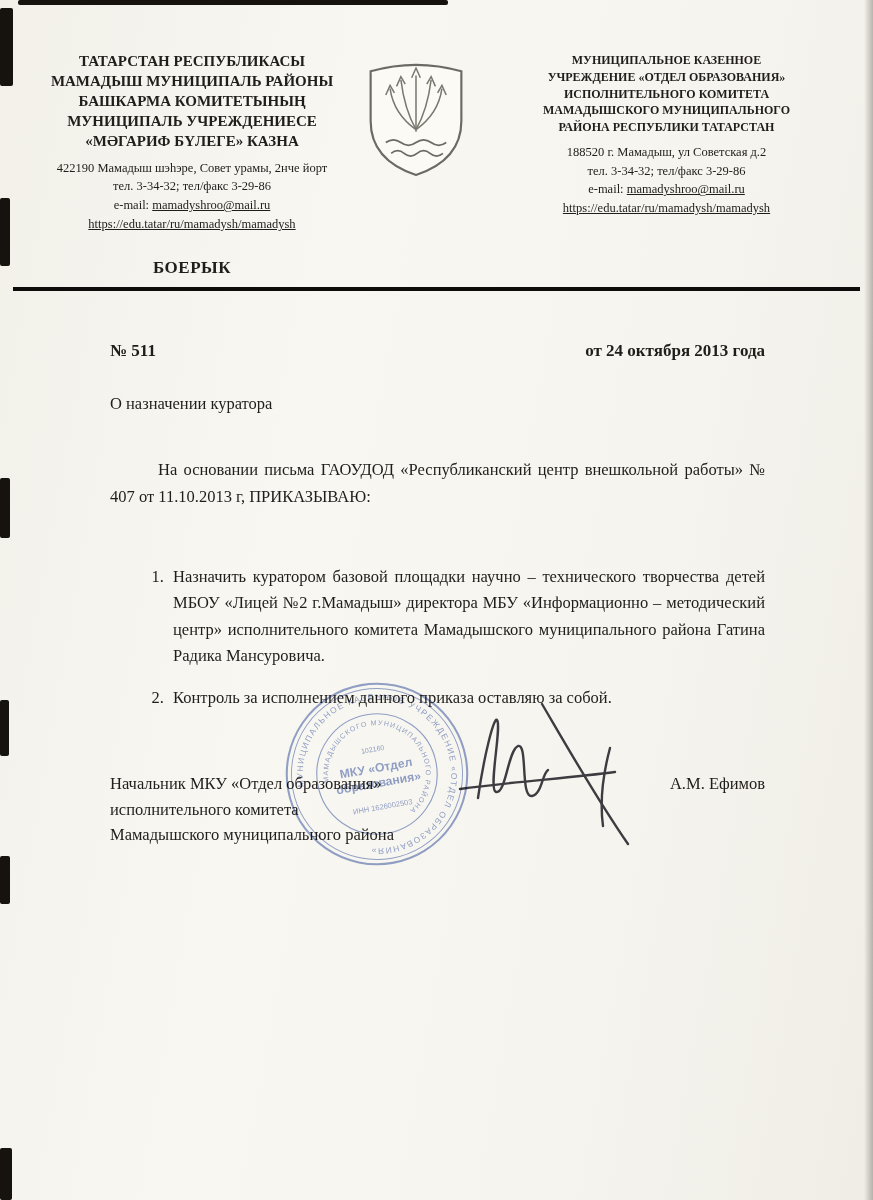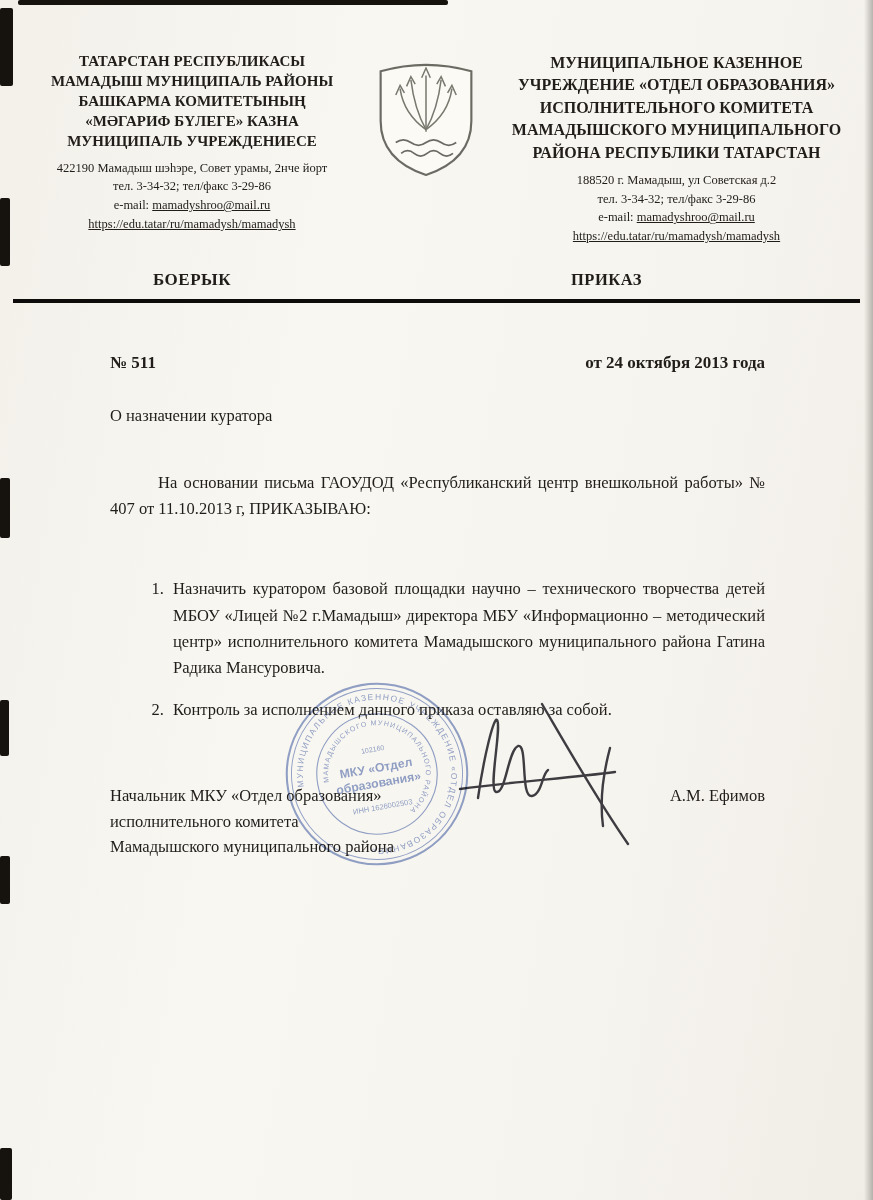--- a/index.html
+++ b/index.html
@@ -5,24 +5,24 @@
   html,body{margin:0;padding:0;}
   body{background:#c9c6c0;font-family:"Liberation Serif",serif;}
   .page{position:relative;width:873px;height:1200px;margin:0 auto;overflow:hidden;
         background:linear-gradient(100deg,#f2f0e9 0%,#f8f7f2 35%,#f6f4ee 70%,#efede6 100%);
         color:#201d1a;}
   
   .art{position:absolute;background:#16120d;border-radius:2px;}
   .edge-right{position:absolute;right:0;top:0;width:9px;height:1200px;
         background:linear-gradient(to right,rgba(0,0,0,0),rgba(70,66,60,.35));}
   
-  .letterhead{display:grid;grid-template-columns:328px 108px 1fr;column-gap:16px;
+  .letterhead{display:grid;grid-template-columns:328px 108px 1fr;column-gap:6px;
         padding:52px 16px 0 28px;align-items:start;}
   .lh-title{font-weight:bold;font-size:15px;line-height:1.33;text-align:center;}
-  .lh-right .lh-title{font-size:16px;line-height:1.4;}
+  .lh-right .lh-title{font-size:12px;line-height:1.4;}
   .lh-contact{font-size:12.5px;text-align:center;margin-top:7px;line-height:1.5;}
   .u{text-decoration:underline;}
   .emblem{width:100%;padding-top:2px;}
   
   .order-titles{display:flex;margin-top:24px;padding:0 16px 0 28px;}
   .order-titles .t-left{width:328px;text-align:center;font-weight:bold;font-size:17px;letter-spacing:.5px;}
   .order-titles .t-right{flex:1;text-align:center;font-weight:bold;font-size:16.5px;letter-spacing:.5px;}
   .rule{height:4px;background:#0d0c0a;margin:9px 13px 0 13px;}
   
   .content{padding:0 108px 0 110px;font-size:16.5px;line-height:1.6;}
@@ -51,22 +51,22 @@
   <div class="art" style="left:0;top:856px;width:10px;height:48px;"></div>
   <div class="art" style="left:0;top:1148px;width:12px;height:52px;"></div>
   <div class="edge-right"></div>
 
   <div class="letterhead">
     <div class="lh-left">
       <div class="lh-title">
         <div>ТАТАРСТАН РЕСПУБЛИКАСЫ</div>
         <div>МАМАДЫШ МУНИЦИПАЛЬ РАЙОНЫ</div>
         <div>БАШКАРМА КОМИТЕТЫНЫҢ</div>
+        <div>МУНИЦИПАЛЬ УЧРЕЖДЕНИЕСЕ</div>
         <div>«МӘГАРИФ БҮЛЕГЕ» КАЗНА</div>
-        <div>МУНИЦИПАЛЬ УЧРЕЖДЕНИЕСЕ</div>
       </div>
       <div class="lh-contact">
         <div>422190 Мамадыш шэhэре, Совет урамы, 2нче йорт</div>
         <div>тел. 3-34-32; тел/факс 3-29-86</div>
         <div><span>e-mail:</span> <span class="u">mamadyshroo@mail.ru</span></div>
         <div class="u">https://edu.tatar/ru/mamadysh/mamadysh</div>
       </div>
     </div>
 
     <div>
@@ -103,21 +103,20 @@
         <div>188520 г. Мамадыш, ул Советская д.2</div>
         <div>тел. 3-34-32; тел/факс 3-29-86</div>
         <div><span>e-mail:</span> <span class="u">mamadyshroo@mail.ru</span></div>
         <div class="u">https://edu.tatar/ru/mamadysh/mamadysh</div>
       </div>
     </div>
   </div>
 
   <div class="order-titles">
     <div class="t-left">БОЕРЫК</div>
-    <div class="t-right">ПРИКАЗ</div>
   </div>
   <div class="rule"></div>
 
   <div class="content">
     <div class="num-date">
       <span>№ 511</span>
       <span>от 24 октября  2013 года</span>
     </div>
     <div class="subject">О назначении куратора</div>
     <p class="preamble">На основании письма ГАОУДОД «Республиканский центр внешкольной работы» № 407 от 11.10.2013 г, ПРИКАЗЫВАЮ:</p>

